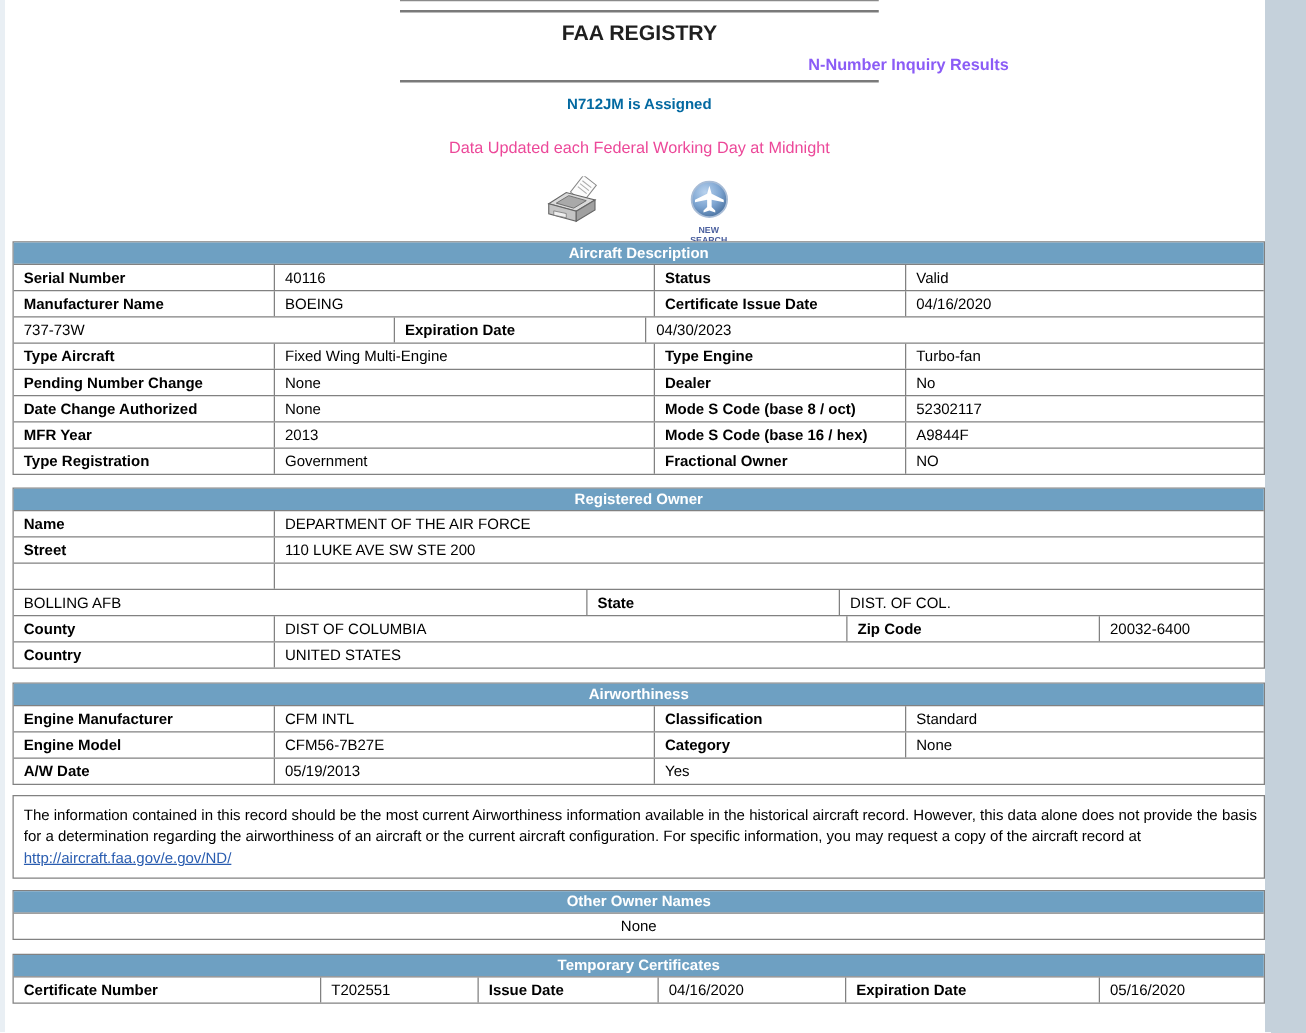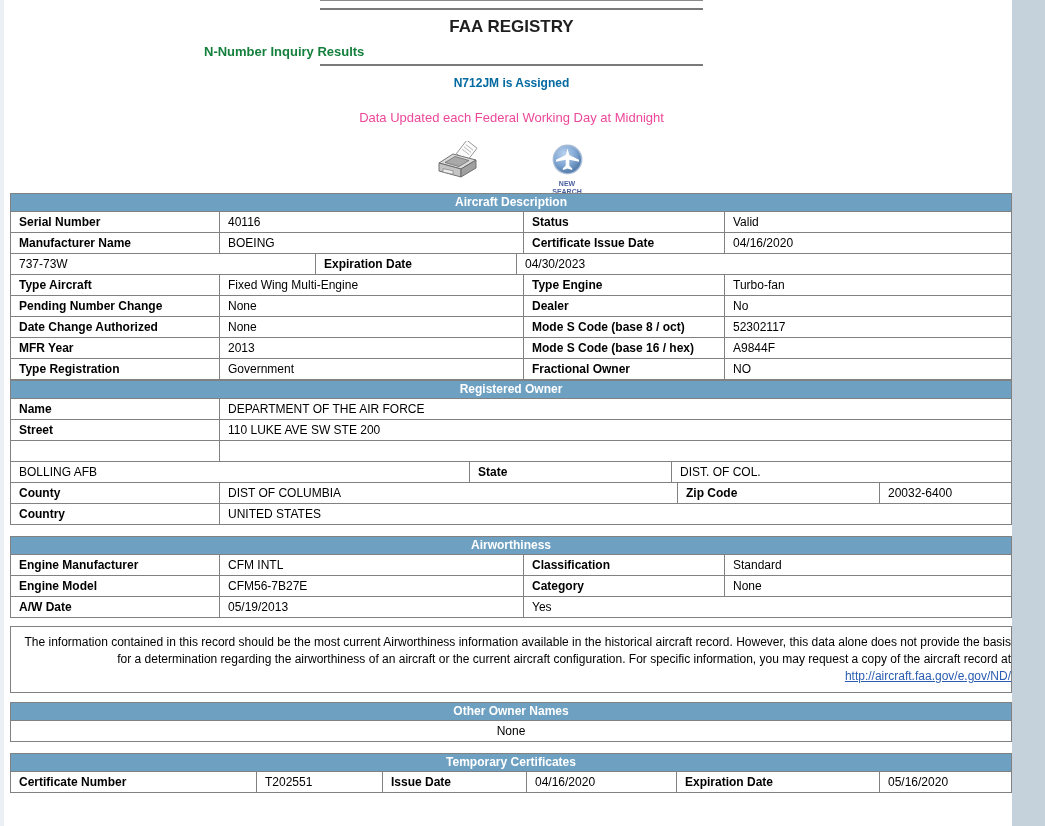--- a/index.html
+++ b/index.html
@@ -7,52 +7,52 @@
   .page { position:relative; width:1045px; height:826px; background:#ffffff; overflow:hidden; }
   .side-strip-right { position:absolute; top:0; right:0; width:33px; height:826px; background:#C5D1DB; }
   .side-strip-left { position:absolute; top:0; left:0; width:4px; height:826px; background:#E9EFF4; }
 
   
   .hdr-rule-top { position:absolute; top:0; left:320px; width:383px; height:1px; background:#8a8a8a; }
   .hdr-rule1 { position:absolute; top:8px; left:320px; width:383px; height:2px; background:#7a7a7a; }
   .hdr-rule2 { position:absolute; top:64px; left:320px; width:383px; height:2px; background:#7a7a7a; }
   .hdr-title { position:absolute; top:17px; left:220px; width:583px; text-align:center;
                font-size:17px; font-weight:bold; color:#1f1f1f; }
-  .hdr-subtitle { position:absolute; top:44px; left:204px; width:583px; text-align:left;
-               font-size:13px; font-weight:bold; color:#15803d; }
+  .hdr-subtitle { position:absolute; top:44px; left:224px; width:583px; text-align:right;
+               font-size:13px; font-weight:bold; color:#8b5cf6; }
   .hdr-assigned { position:absolute; top:76px; left:220px; width:583px; text-align:center;
                font-size:12px; font-weight:bold; color:#0369a1; }
   .hdr-notice { position:absolute; top:110px; left:220px; width:583px; text-align:center;
                font-size:13px; color:#ec4899; }
   .print-btn { position:absolute; top:141px; left:436px; width:46px; height:42px; cursor:pointer; }
   .newsearch-btn { position:absolute; top:144px; left:547px; width:40px; text-align:center; cursor:pointer; }
   .newsearch-label { font-size:7px; font-weight:bold; color:#4A5F9E; line-height:7.5px; margin-top:1px; }
 
   
   .main { position:absolute; top:193px; left:0; width:1012px; }
-  .tbl { margin:0 0 0 10px; width:1002px; border:1px solid #818181; background:#fff; }
+  .tbl { margin:0 0 10px 10px; width:1002px; border:1px solid #818181; background:#fff; }
   .tbl.m11 { margin-bottom:11px; }
   .tbl.m8  { margin-bottom:8px; }
   .sec-hdr { height:17px; line-height:17px; background:#6EA0C2; color:#ffffff;
              font-size:12px; font-weight:bold; text-align:center; }
   .tr { display:flex; height:21px; border-top:1px solid #818181; font-size:12px; color:#000; }
   .td { display:flex; align-items:center; padding-left:8px; white-space:nowrap; overflow:hidden; height:100%; }
   .td + .td { border-left:1px solid #818181; }
   .lbl { font-weight:bold; }
   
   .c-l1 { width:208px; } .c-v1 { width:304px; } .c-l2 { width:201px; } .c-v2 { flex:1; }
   
   .o-l { width:208px; } .o-v { flex:1; }
   .o-v1 { width:458px; } .o-l2 { width:202px; } .o-v2 { flex:1; }
   
   .t-l1 { width:245px; } .t-v1 { width:126px; } .t-l2 { width:144px; }
   .t-v2 { width:150px; } .t-l3 { width:203px; } .t-v3 { flex:1; }
   
   .note-box { margin:0 0 9px 10px; width:1002px; border:1px solid #818181; padding:7px 0 7px 8px;
-              font-size:12px; line-height:17px; color:#000; overflow:hidden;text-align:right; }
+              font-size:12px; line-height:17px; color:#000; overflow:hidden; }
   .note-line { white-space:nowrap; overflow:hidden; }
   .note-box a { color:#2A5DB0; text-decoration:underline; }
   .center-row { justify-content:center; padding-left:0; width:100%; }
 </style>
 </head>
 <body>
 
 <div class="page">
   <div class="side-strip-left"></div>
   <div class="side-strip-right"></div>

